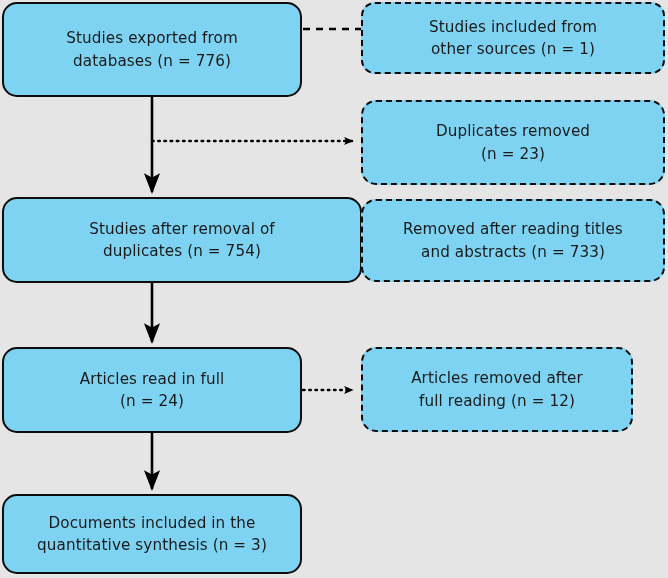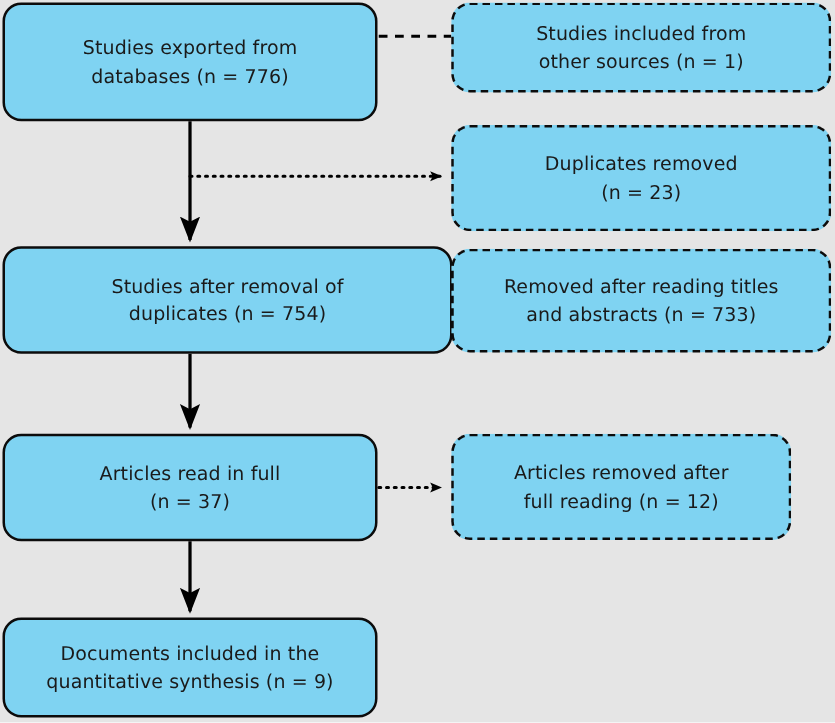--- a/index.html
+++ b/index.html
@@ -81,29 +81,29 @@
 databases (n = 776)</span>
   </div>
 
   <div class="node solid" style="left:2px; top:197px; width:360px; height:86px;">
     <span>Studies after removal of
 duplicates (n = 754)</span>
   </div>
 
   <div class="node solid" style="left:2px; top:347px; width:300px; height:86px;">
     <span>Articles read in full
-(n = 37)</span>
+(n = 24)</span>
   </div>
 
   <div class="node solid" style="left:2px; top:494px; width:300px; height:80px;">
     <span>Documents included in the
-quantitative synthesis (n = 9)</span>
+quantitative synthesis (n = 3)</span>
   </div>
 
-  <div class="node dashed" style="left:361px; top:2px; width:304px; height:72px;">
+  <div class="node dashed" style="left:361px; top:2px; width:304px; height:72px;border-radius:14px;">
     <span>Studies included from
 other sources (n = 1)</span>
   </div>
 
   <div class="node dashed" style="left:361px; top:100px; width:304px; height:85px;">
     <span>Duplicates removed
 (n = 23)</span>
   </div>
 
   <div class="node dashed" style="left:361px; top:199px; width:304px; height:83px;">

